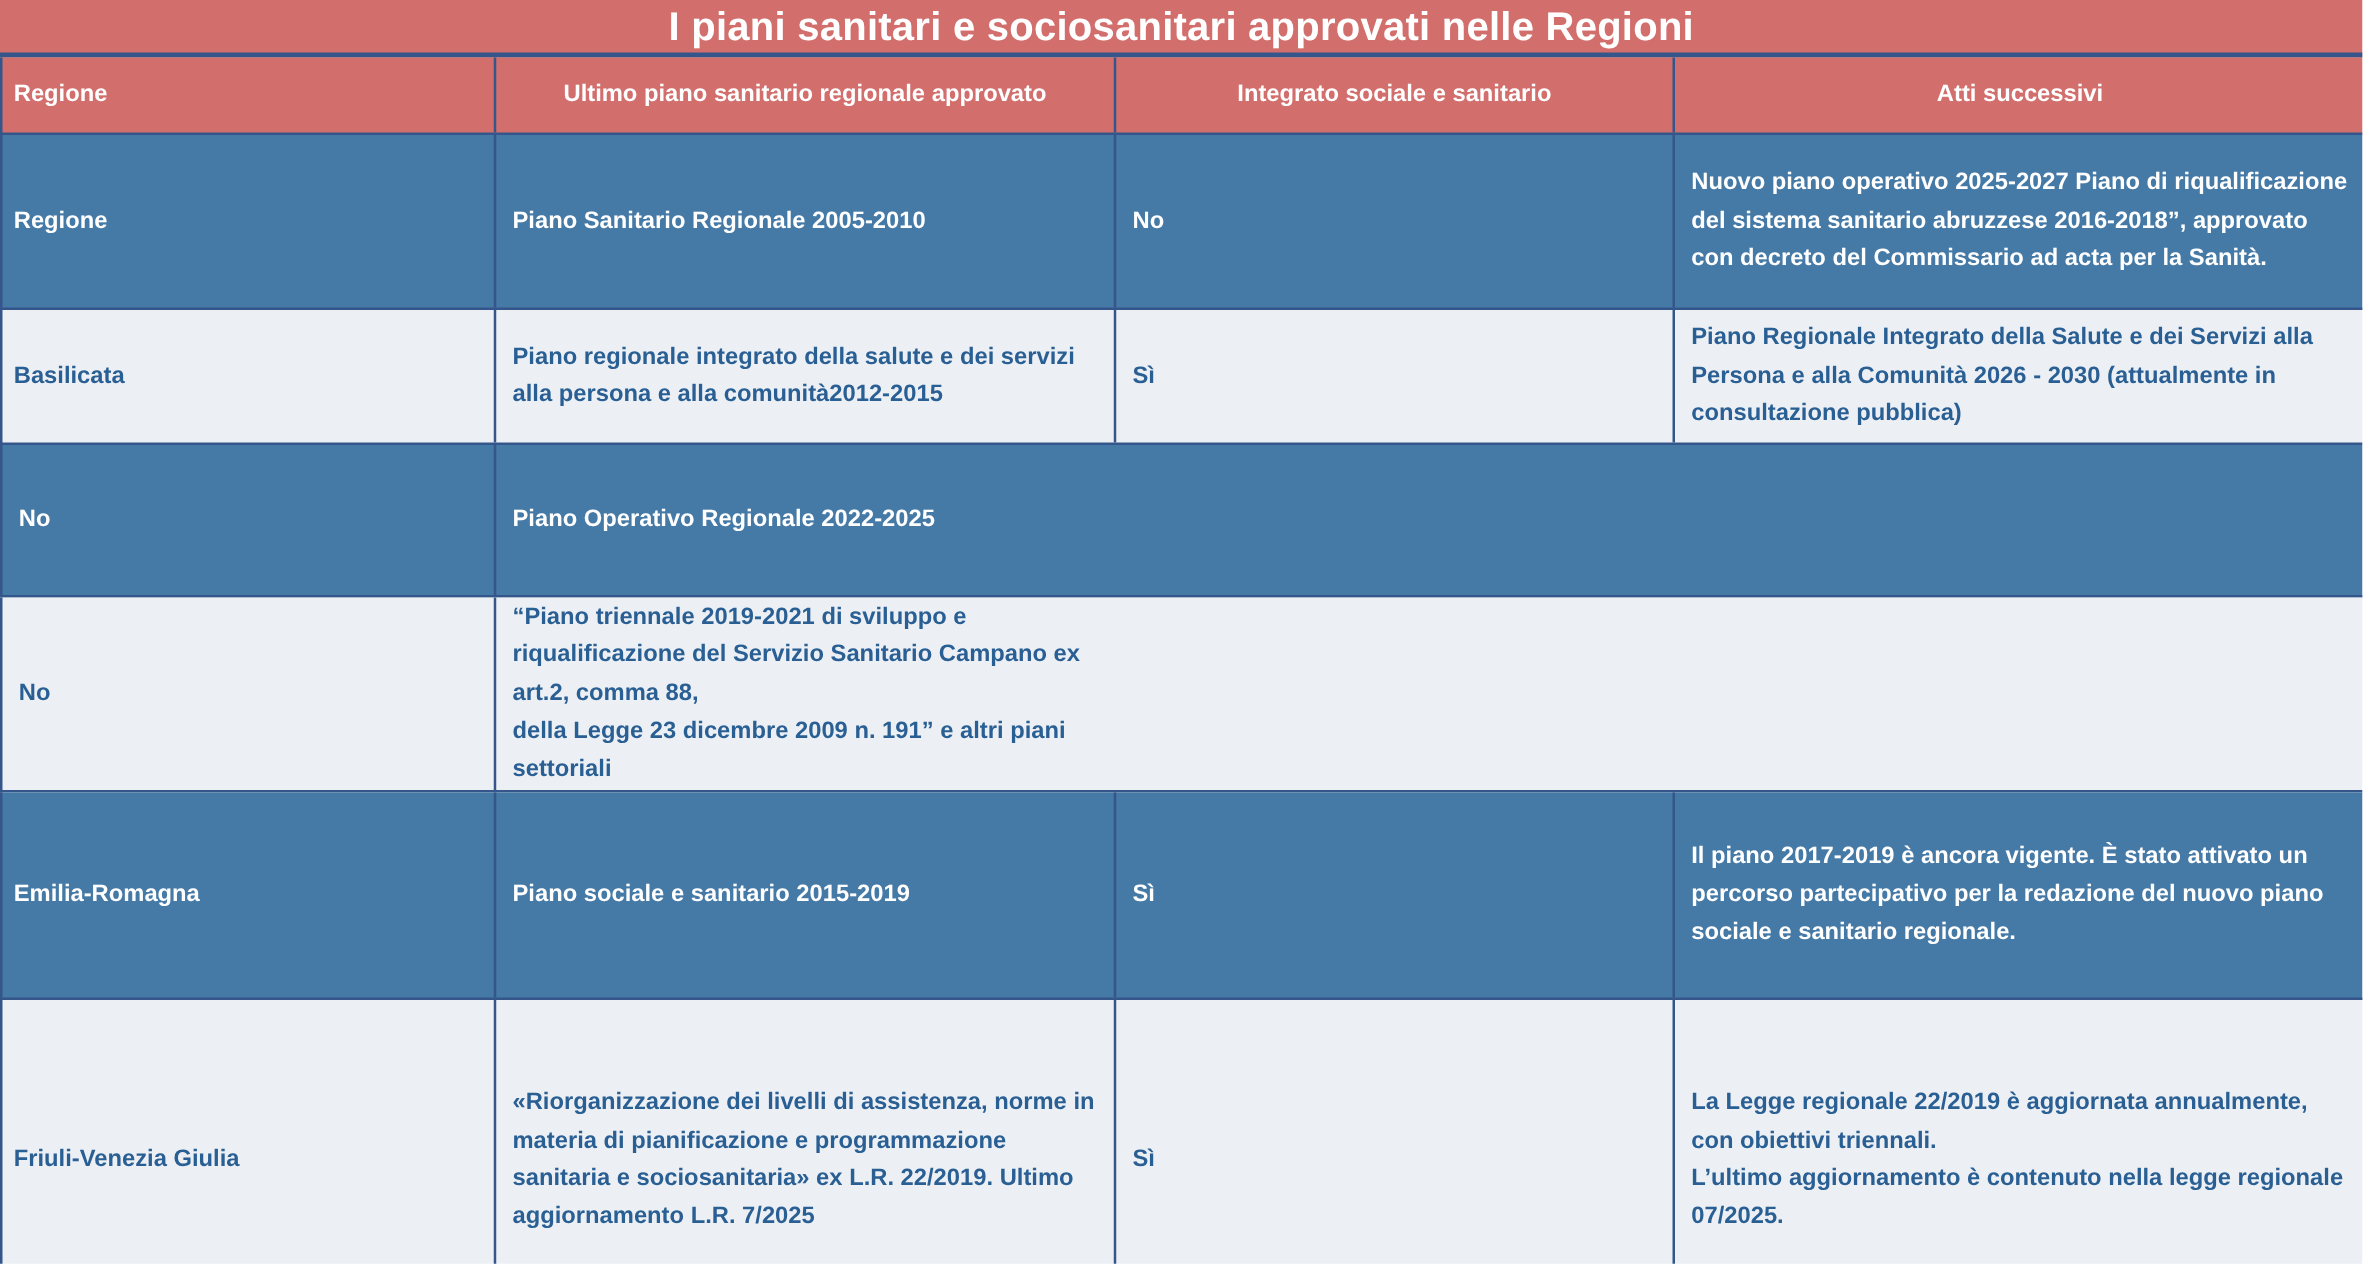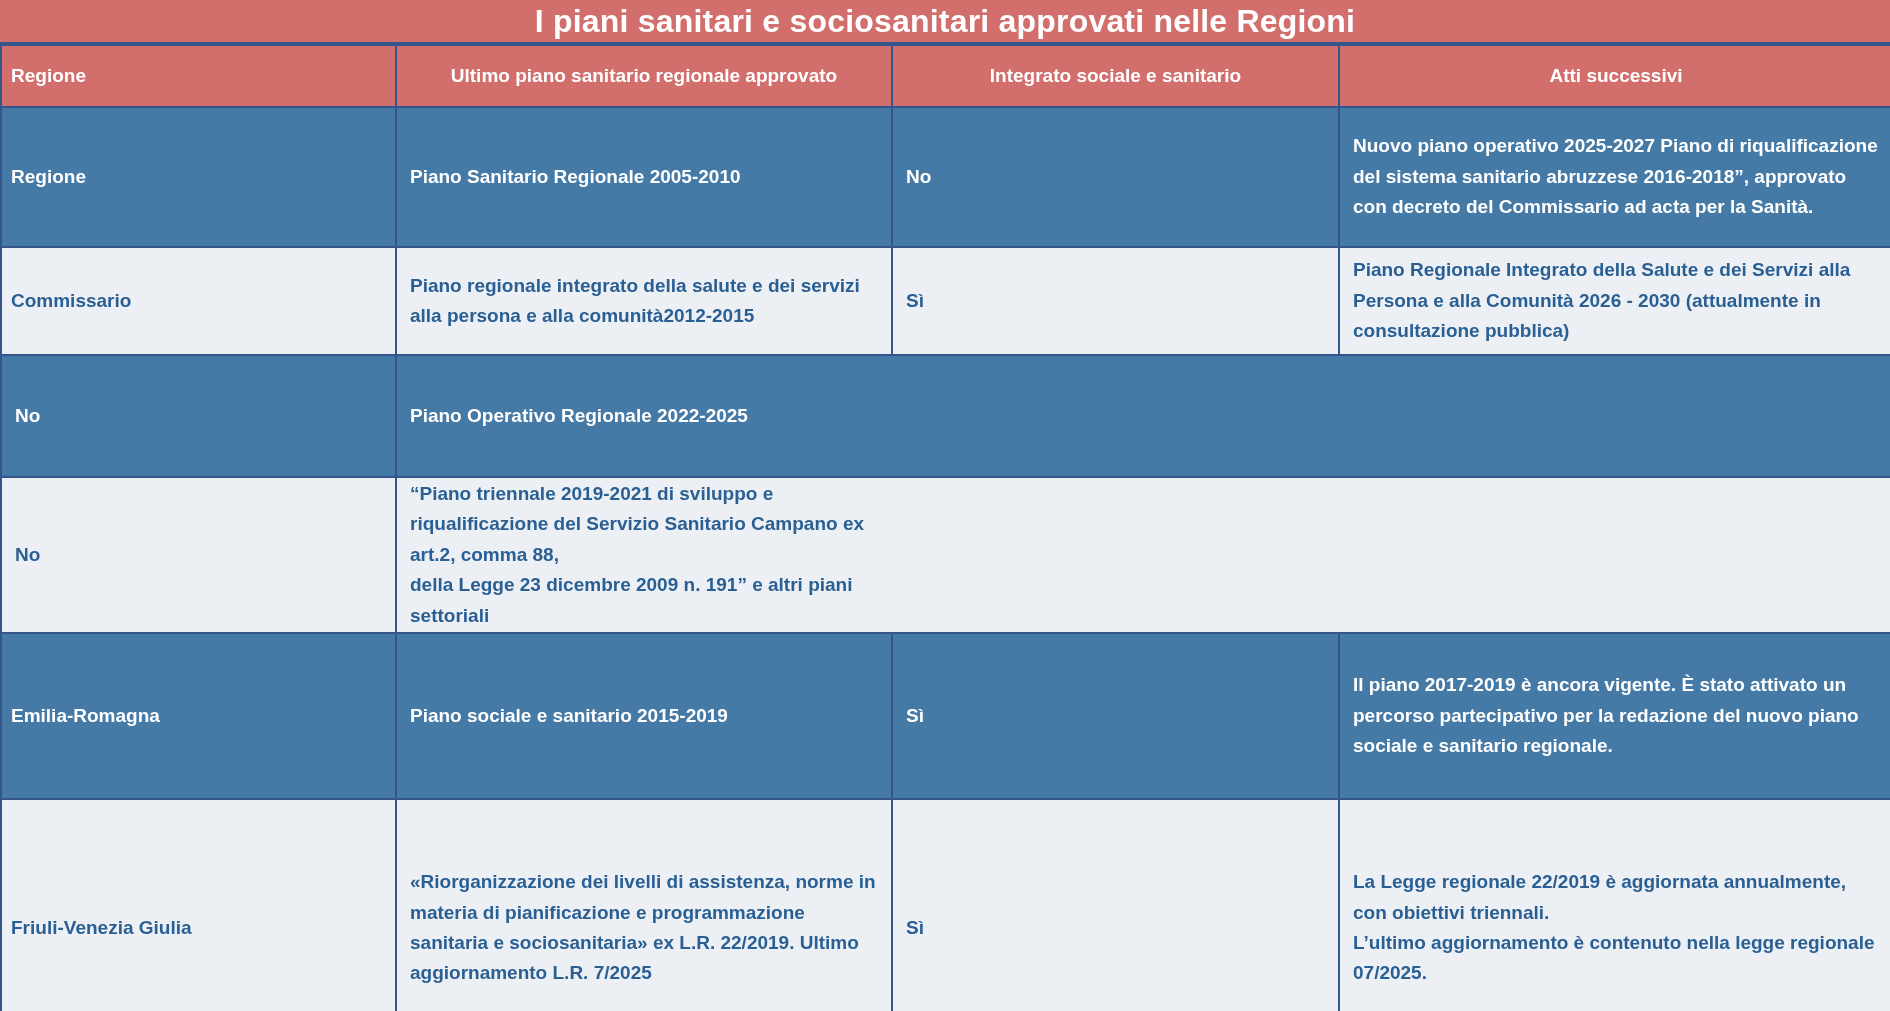--- a/index.html
+++ b/index.html
@@ -81,21 +81,21 @@
   </div>
 
   <div class="row row-blue h140">
     <div class="cell first">Regione</div>
     <div class="cell pre">Piano Sanitario Regionale 2005-2010</div>
     <div class="cell">No</div>
     <div class="cell pre last">Nuovo piano operativo 2025-2027 Piano di riqualificazione del sistema sanitario abruzzese 2016-2018”, approvato con decreto del Commissario ad acta per la Sanità.</div>
   </div>
 
   <div class="row row-light h108">
-    <div class="cell first">Commissario</div>
+    <div class="cell first">Basilicata</div>
     <div class="cell pre">Piano regionale integrato della salute e dei servizi alla persona e alla comunità2012-2015</div>
     <div class="cell">Sì</div>
     <div class="cell pre last">Piano Regionale Integrato della Salute e dei Servizi alla Persona e alla Comunità 2026 - 2030 (attualmente in consultazione pubblica)</div>
   </div>
 
   <div class="row row-blue h122">
     <div class="cell">No</div>
     <div class="cell pre last">Piano Operativo Regionale 2022-2025</div>
   </div>
 

